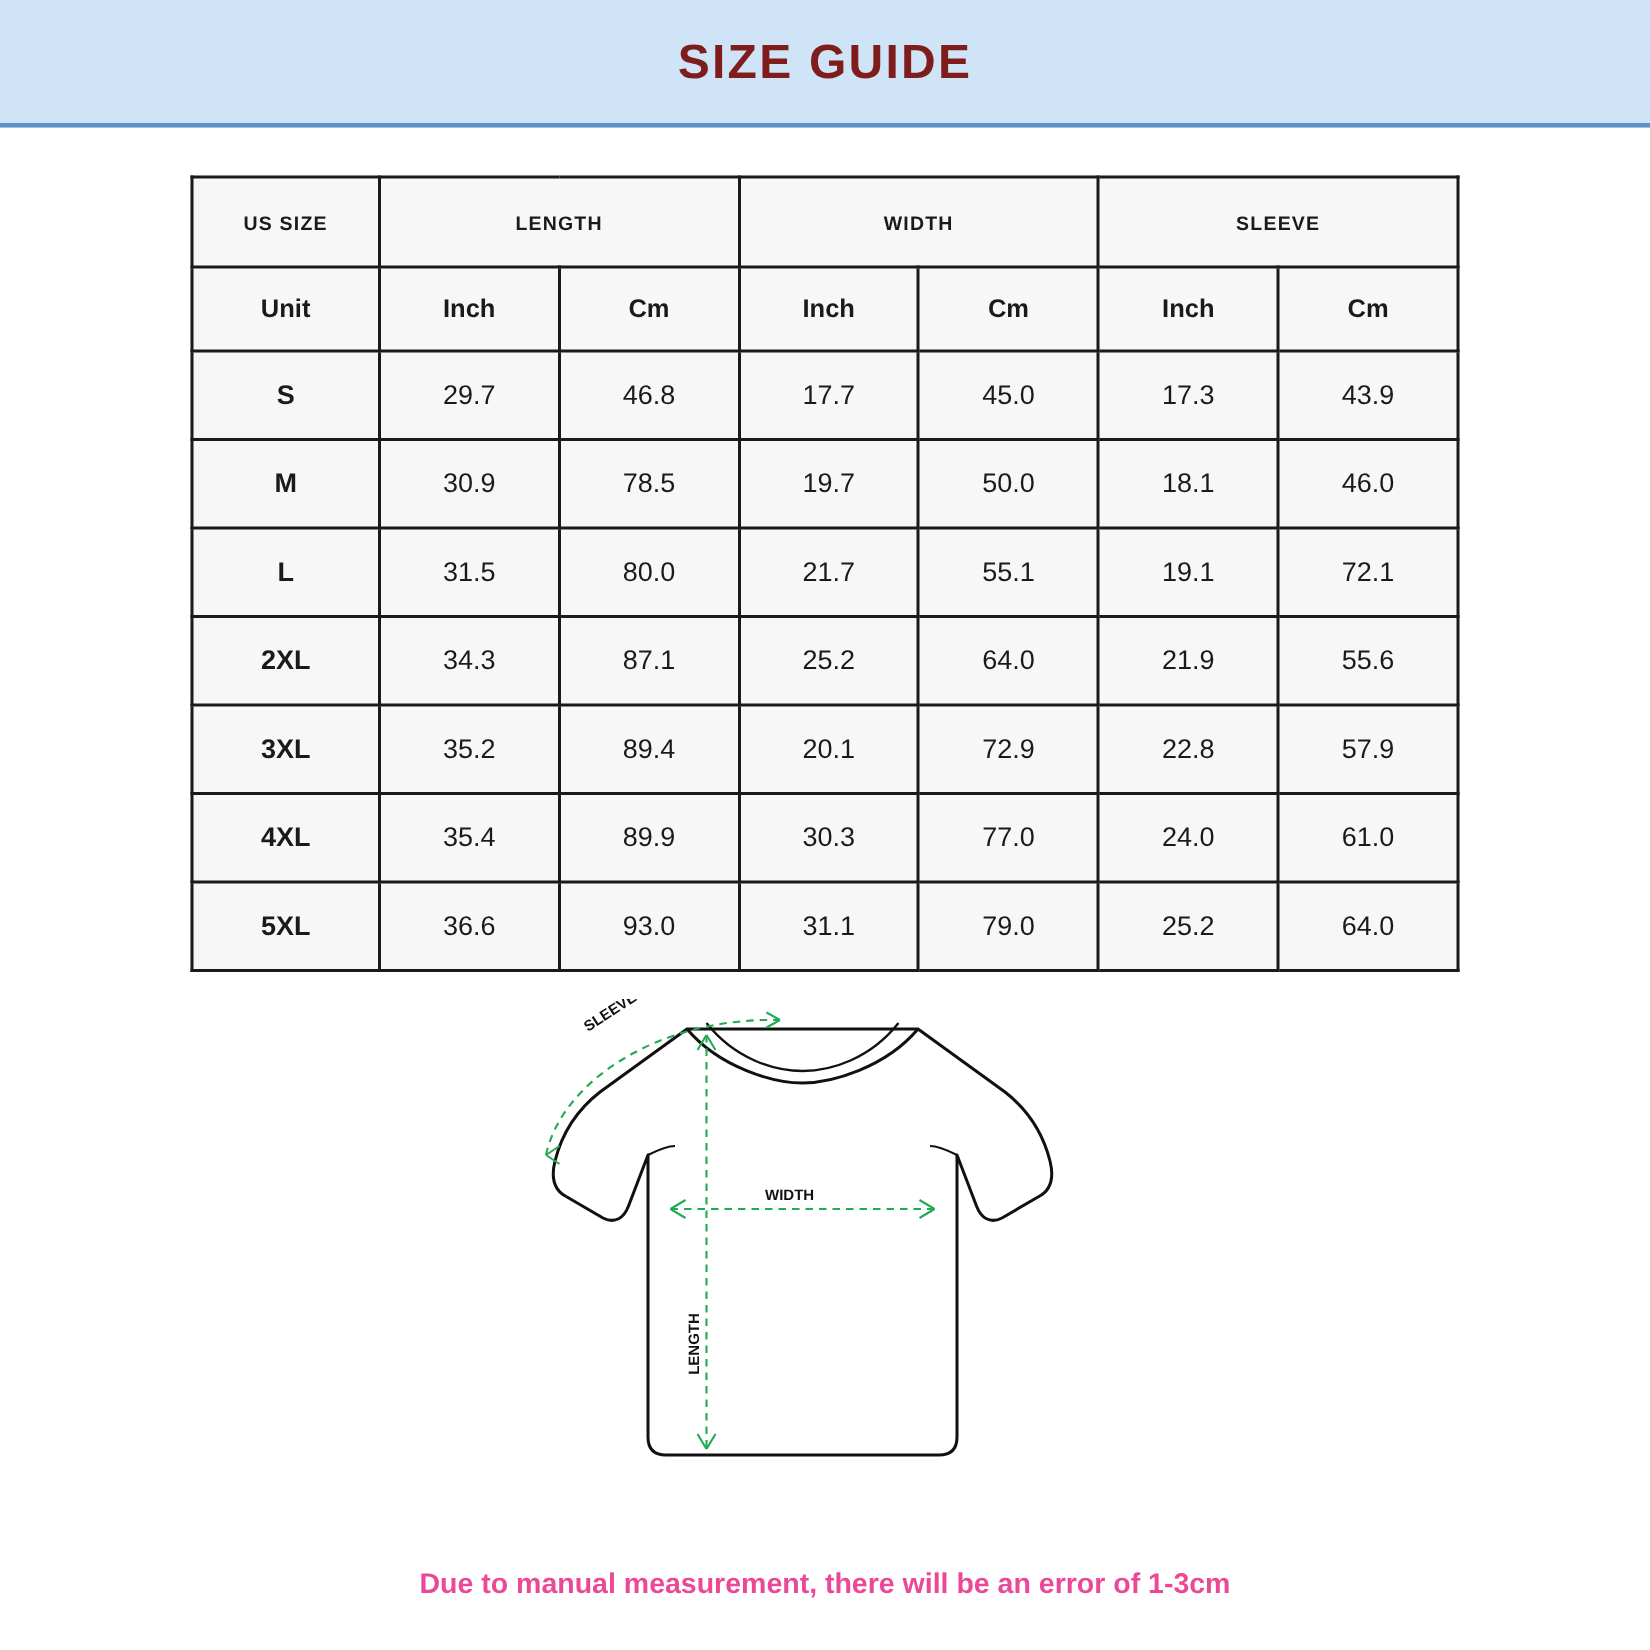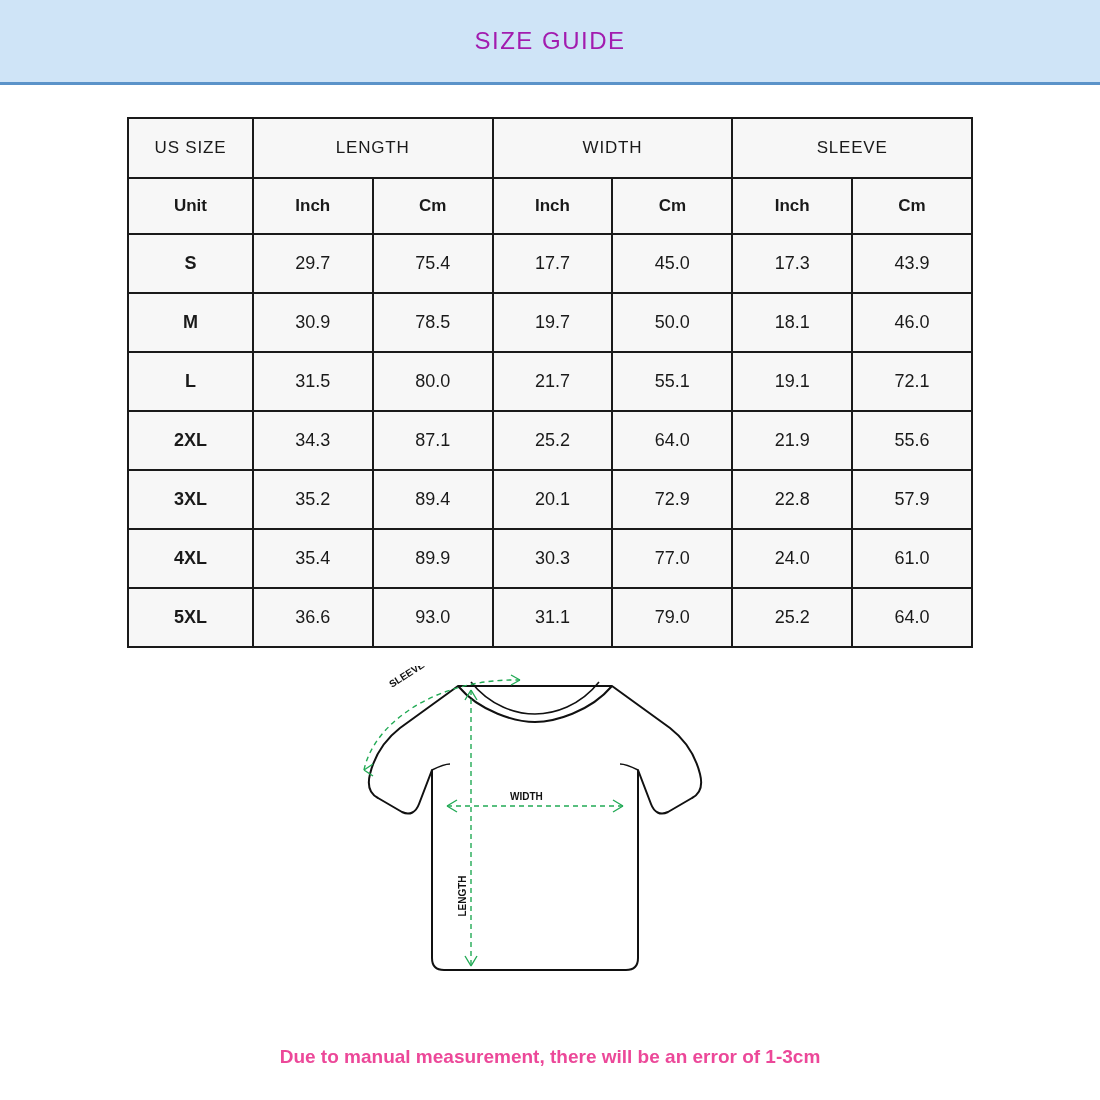--- a/index.html
+++ b/index.html
@@ -19,24 +19,24 @@
   
   .header {
     height: 82px;
     background: #cfe4f7;
     border-bottom: 3px solid #5b93c9;
     display: flex;
     align-items: center;
     justify-content: center;
   }
   .header-title {
-    font-size: 24px;
-    font-weight: normal;
+    font-size: 32px;
+    font-weight: bold;
     letter-spacing: 1.5px;
-    color: #a21caf;
+    color: #7f1d1d;
     font-family: "Liberation Sans", sans-serif;
   }
 
   
   .table-wrap {
     margin: 32px auto 0 auto;
     width: 846px;
   }
   table.size-table {
     border-collapse: collapse;
@@ -45,22 +45,22 @@
     background: #f7f7f7;
   }
   table.size-table td, table.size-table th {
     border: 2px solid #1a1a1a;
     text-align: center;
     vertical-align: middle;
     font-family: "Liberation Sans", sans-serif;
   }
   .grp-row td {
     height: 56px;
-    font-size: 17px;
-    font-weight: normal;
+    font-size: 13px;
+    font-weight: bold;
     letter-spacing: 0.8px;
   }
   .unit-row td {
     height: 52px;
     font-size: 17px;
     font-weight: bold;
   }
   .data-row td {
     height: 55px;
     font-size: 18px;
@@ -128,21 +128,21 @@
         <td>Cm</td>
         <td>Inch</td>
         <td>Cm</td>
         <td>Inch</td>
         <td>Cm</td>
       </tr>
 
       <tr class="data-row">
         <td class="size-cell">S</td>
         <td>29.7</td>
-        <td>75.4</td>
+        <td>46.8</td>
         <td>17.7</td>
         <td>45.0</td>
         <td>17.3</td>
         <td>43.9</td>
       </tr>
       <tr class="data-row">
         <td class="size-cell">M</td>
         <td>30.9</td>
         <td>78.5</td>
         <td>19.7</td>

